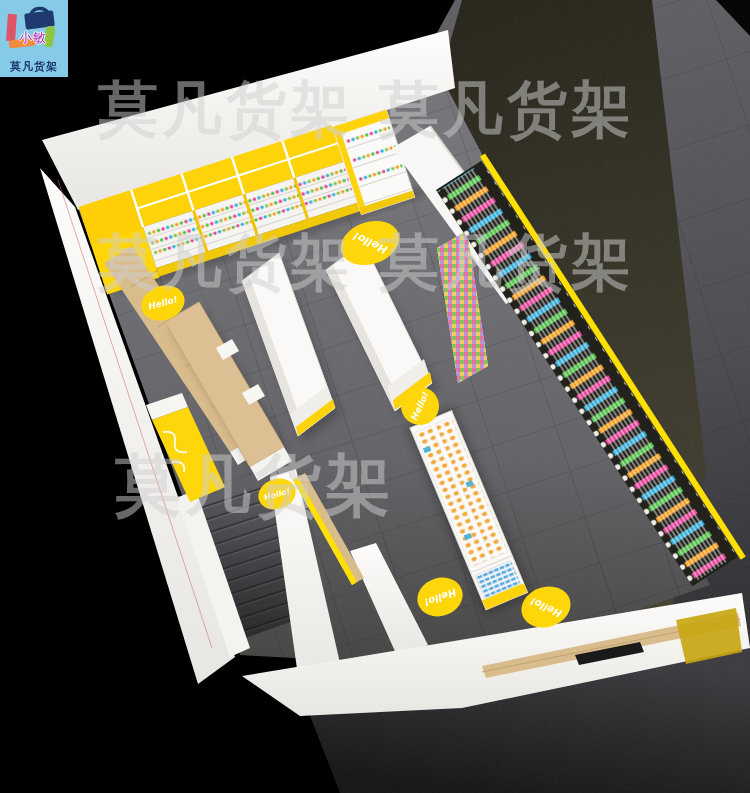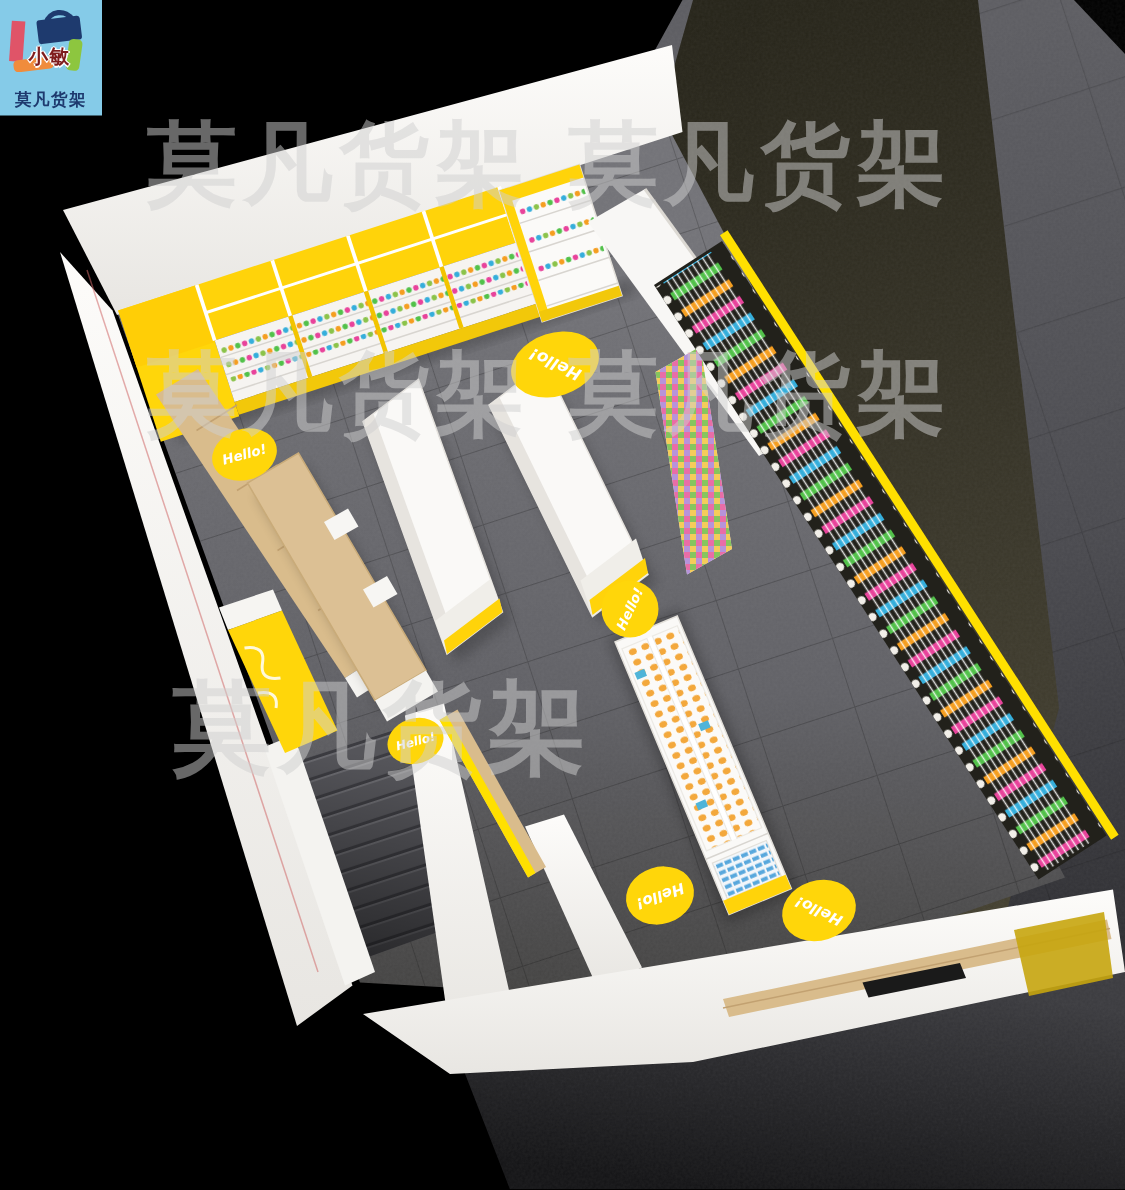--- a/index.html
+++ b/index.html
@@ -2,21 +2,21 @@
 <html><head>
 <meta charset="utf-8">
 <style>
   html,body{margin:0;padding:0;background:#000;}
   #stage{position:relative;width:750px;height:793px;background:#000;overflow:hidden;
          font-family:"DejaVu Sans","Liberation Sans",sans-serif;}
   #scene-svg{position:absolute;left:0;top:0;}
   
   #logo{position:absolute;left:0;top:0;width:68px;height:77px;background:#85CBE8;z-index:5;}
   #logo .mark{position:absolute;left:0;top:2px;}
-  #logo .name-small{position:absolute;left:19px;top:29px;font-size:13px;font-weight:bold;color:#7f1d1d;
+  #logo .name-small{position:absolute;left:19px;top:29px;font-size:13px;font-weight:normal;color:#a21caf;
       text-shadow:-1px 0 #fff,1px 0 #fff,0 -1px #fff,0 1px #fff;letter-spacing:1px;}
   #logo .brand{position:absolute;left:0;bottom:3px;width:100%;text-align:center;
       font-size:11px;font-weight:bold;color:#1E3A6E;letter-spacing:1px;}
   
   .wm{fill:#d0d0d0;opacity:0.5;font-weight:bold;letter-spacing:4px;
       font-family:"DejaVu Sans",sans-serif;}
   .badge-txt{fill:#ffffff;font-style:italic;font-weight:bold;
       font-family:"DejaVu Sans",sans-serif;}
 </style>
 </head>

